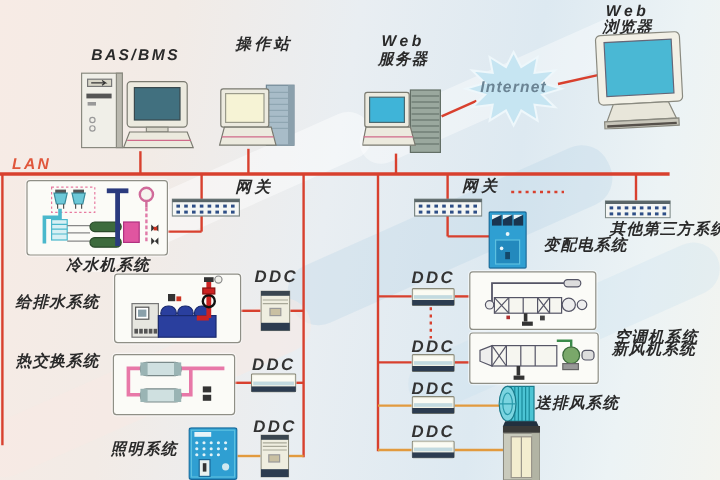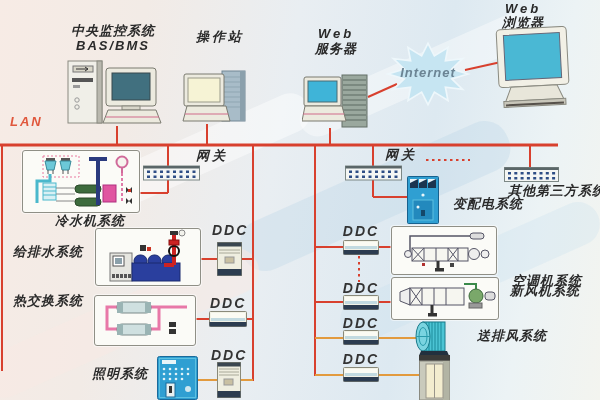--- a/index.html
+++ b/index.html
@@ -77,21 +77,20 @@
 
     <line class="w-red" x1="373" y1="145" x2="373" y2="197"></line>
     <line class="w-red" x1="373" y1="197" x2="408" y2="197"></line>
 
     <line class="w-red" x1="530" y1="145" x2="530" y2="167"></line>
 
     <line class="w-red" x1="426" y1="160" x2="470" y2="160" stroke-dasharray="2.5,3.5"></line>
     <line class="w-red" x1="359" y1="256" x2="359" y2="282" stroke-dasharray="2.5,3.5"></line>
   </svg>
 
-  <div class="lbl" style="left:60px;top:24px;width:106px;">中央监控系统</div>
   <div class="lbl" style="left:60px;top:39px;width:106px;letter-spacing:2px;">BAS/BMS</div>
 
   <div class="dev" style="left:64px;top:58px;">
     <svg width="100" height="70" viewBox="0 0 100 70">
       <rect x="4" y="3" width="34" height="62" fill="#f0efe8" stroke="#8a8a80"></rect>
       <rect x="33" y="3" width="5" height="62" fill="#b9b8ae" stroke="#8a8a80"></rect>
       <rect x="9" y="8" width="20" height="6" fill="#d8d6c8" stroke="#777"></rect>
       <path d="M12,11 h12 l-3,-2 m3,2 l-3,2" stroke="#333" fill="none"></path>
       <rect x="8" y="20" width="21" height="4" fill="#555"></rect>
       <rect x="9" y="27" width="7" height="3" fill="#999"></rect>
@@ -163,21 +162,21 @@
       <g transform="rotate(-3 45 40)">
         <rect x="10" y="2" width="70" height="58" rx="4" fill="#f2f0e6" stroke="#8a8a80"></rect>
         <rect x="17" y="8" width="56" height="45" fill="#4ab8d4" stroke="#667"></rect>
         <polygon points="22,60 68,60 74,74 16,74" fill="#e8e6da" stroke="#8a8a80"></polygon>
         <rect x="14" y="74" width="62" height="6" fill="#c8c6ba" stroke="#8a8a80"></rect>
         <line x1="16" y1="78" x2="74" y2="78" stroke="#55504a" stroke-width="2"></line>
       </g>
     </svg>
   </div>
 
-  <div class="lbl lan-lbl" style="left:10px;top:115px;">LAN</div>
+  <div class="lbl lan-lbl" style="left:10px;top:130px;">LAN</div>
 
   <div class="lbl" style="left:196px;top:149px;letter-spacing:3px;">网关</div>
   <div class="dev" style="left:143px;top:164px;">
     <svg width="57" height="17" viewBox="0 0 57 17">
       <rect x="0.5" y="2" width="56" height="14" fill="#f4f6f4" stroke="#7c8886"></rect>
       <rect x="0.5" y="2" width="56" height="2.5" fill="#5a6668"></rect>
       <g fill="#2e4e86">
         <rect x="4" y="6.5" width="3" height="2.5"></rect>
           <rect x="10.5" y="6.5" width="3" height="2.5"></rect>
           <rect x="17" y="6.5" width="3" height="2.5"></rect>
@@ -500,21 +499,21 @@
           <line x1="20" y1="2" x2="20" y2="31"></line>
           <line x1="23" y1="2" x2="23" y2="31"></line>
           <line x1="26" y1="2" x2="26" y2="31"></line>
         </g>
       <ellipse cx="8" cy="16.5" rx="7" ry="14.5" fill="#7ad4e0" stroke="#1a7a8a"></ellipse>
       <ellipse cx="8" cy="16.5" rx="4" ry="9" fill="none" stroke="#2a9aaa"></ellipse>
       <line x1="1" y1="16.5" x2="15" y2="16.5" stroke="#2a9aaa"></line>
       <polygon points="6,31 32,31 34,35.5 4,35.5" fill="#22303e"></polygon>
     </svg>
   </div>
-  <div class="lbl" style="left:469px;top:329px;width:86px;">送排风系统</div>
+  <div class="lbl" style="left:438px;top:329px;width:86px;">送排风系统</div>
 
   <div class="lbl ddc-lbl" style="left:342px;top:352px;width:38px;">DDC</div>
   <div class="dev" style="left:343px;top:367px;">
     <svg width="36" height="15" viewBox="0 0 36 15">
       <rect x="0.5" y="0.5" width="35" height="14" rx="1" fill="#f2f2e6" stroke="#8a8a7a"></rect>
       <rect x="2" y="2" width="32" height="4" fill="#fbfbf3"></rect>
       <rect x="2" y="6" width="32" height="3" fill="#c2dae0"></rect>
       <rect x="0.5" y="10" width="35" height="4.5" fill="#2c3c50"></rect>
     </svg>
   </div>

